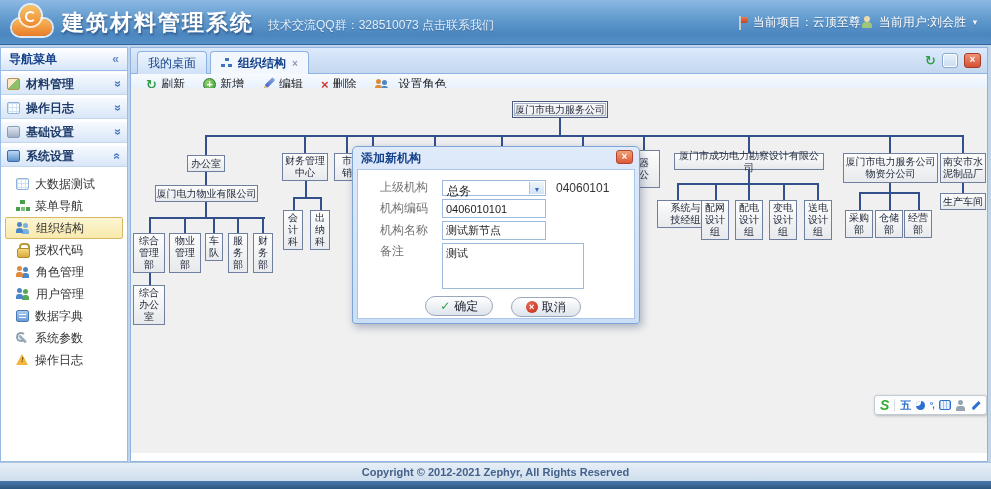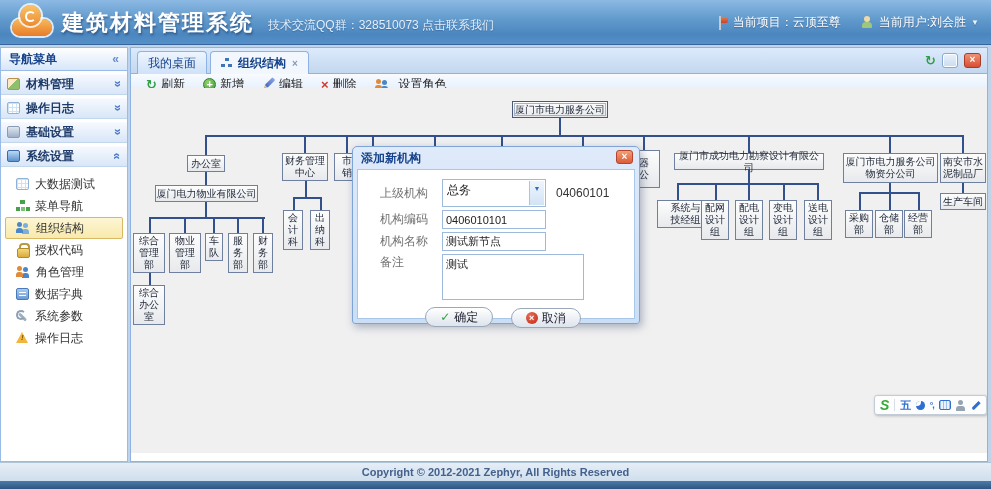--- a/index.html
+++ b/index.html
@@ -13,21 +13,21 @@
   .logo { position:absolute; left:12px; top:5px; width:44px; height:34px; }
   .logo::before { content:''; position:absolute; left:0; bottom:3px; width:40px; height:17px; border-radius:9px;
     background:linear-gradient(#f8b95a,#e87c27); box-shadow:0 0 0 2px rgba(255,255,255,.8); }
   .logo::after { content:''; position:absolute; left:8px; top:0; width:21px; height:21px; border-radius:50%;
     background:linear-gradient(#fac468,#ec8a30); box-shadow:0 0 0 2px rgba(255,255,255,.8); }
   .logo .swirl { position:absolute; left:13px; top:6px; width:11px; height:11px; border:2px solid #fff;
     border-right-color:transparent; border-radius:50%; z-index:2; }
   .app-title { position:absolute; left:62px; top:8px; font-size:22px; font-weight:bold; color:#fff;
     letter-spacing:2px; text-shadow:1px 2px 2px rgba(20,40,80,.45); }
   .subtitle { position:absolute; left:268px; top:17px; font-size:12px; color:#e3effb; text-shadow:0 1px 1px rgba(20,40,80,.3); }
-  .hdr-right { position:absolute; right:12px; top:0; height:45px; display:flex; align-items:center; gap:20px; color:#fff; }
+  .hdr-right { position:absolute; right:12px; top:0; height:45px; display:flex; align-items:center; color:#fff; }
   .hdr-item { display:flex; align-items:center; gap:5px; text-shadow:0 1px 1px rgba(20,40,80,.35); }
   .flagic { position:relative; width:11px; height:14px; }
   .flagic::before { content:''; position:absolute; left:2px; top:0; width:2px; height:14px; background:#c9c9c9; }
   .flagic::after { content:''; position:absolute; left:4px; top:1px; width:7px; height:6px; background:linear-gradient(#e87a4a,#c8432a); border-radius:0 2px 2px 0; }
   .userhd { position:relative; width:13px; height:13px; }
   .userhd::before { content:''; position:absolute; left:3px; top:0; width:6px; height:6px; border-radius:50%; background:#f0d9a8; }
   .userhd::after { content:''; position:absolute; left:1px; top:6px; width:10px; height:6px; border-radius:4px 4px 1px 1px; background:#9ec77a; }
   .caret { font-size:8px; color:#eaf2fa; }
 
   
@@ -113,21 +113,21 @@
     box-shadow:2px 3px 8px rgba(30,50,90,.35); }
   .dlg-title { position:relative; height:21px; padding:3px 8px 11px; font-weight:bold; color:#15428b; }
   .dlg-close { position:absolute; right:6px; top:3px; width:17px; height:14px; border-radius:3px;
     background:linear-gradient(#f0a171,#dd5a3a); border:1px solid #b5432e; color:#fff; font-weight:bold;
     font-size:10px; line-height:12px; text-align:center; cursor:pointer; }
   .dlg-body { position:absolute; left:4px; right:4px; top:22px; bottom:4px; background:#fff; border:1px solid #aac6e8; padding:9px 8px 4px 22px; }
   .frow { margin-bottom:3px; display:flex; align-items:center; }
   .frow label { width:62px; color:#737373; flex:none; }
   .frow.top { align-items:flex-start; }
   .txt { width:104px; height:19px; border:1px solid #9db9dc; font-size:11px; padding:1px 3px; font-family:inherit; color:#222; }
-  .selbox { position:relative; width:104px; height:28px; border:1px solid #9db9dc; background:#fff; display:inline-block; padding:2px 18px 0 4px; cursor:pointer; }
+  .selbox { position:relative; width:104px; height:16px; border:1px solid #9db9dc; background:#fff; display:inline-block; padding:2px 18px 0 4px; cursor:pointer; }
   .selarr { position:absolute; right:1px; top:1px; bottom:1px; width:15px; background:linear-gradient(#eef5fd,#d2e3f6);
     border-left:1px solid #a8c4e4; color:#2f6fc4; font-size:7px; text-align:center; line-height:16px; font-style:normal; }
   .suffix { margin-left:10px; color:#333; }
   .note-ta { width:142px; height:46px; border:1px solid #9db9dc; font-size:11px; padding:2px 3px; resize:none; font-family:inherit; color:#222; }
   .btnrow { margin-top:7px; text-align:center; }
   .pill { display:inline-flex; align-items:center; gap:4px; height:20px; padding:0 14px; margin:0 7px;
     border:1px solid #9aa8ba; border-radius:11px; background:linear-gradient(#ffffff,#dde4ec); font-size:12px; color:#223; cursor:pointer; font-family:inherit; }
   .chk { color:#2e9e3e; font-weight:bold; }
   .cx { display:inline-block; width:12px; height:12px; border-radius:50%; background:radial-gradient(circle at 35% 30%,#e86a55,#c42814);
     color:#fff; font-size:9px; line-height:12px; text-align:center; font-weight:bold; }
@@ -213,20 +213,24 @@
         <i class="ppl"></i>
         <span>组织结构</span>
       </div>
     <div class="side-item">
         <i class="sic ic-lock"></i>
         <span>授权代码</span>
       </div>
     <div class="side-item">
         <i class="ppl v-role"></i>
         <span>角色管理</span>
+      </div>
+    <div class="side-item">
+        <i class="ppl v-user"></i>
+        <span>用户管理</span>
       </div>
     <div class="side-item">
         <i class="sic ic-book"></i>
         <span>数据字典</span>
       </div>
     <div class="side-item">
         <i class="sic ic-wrench"></i>
         <span>系统参数</span>
       </div>
     <div class="side-item">

